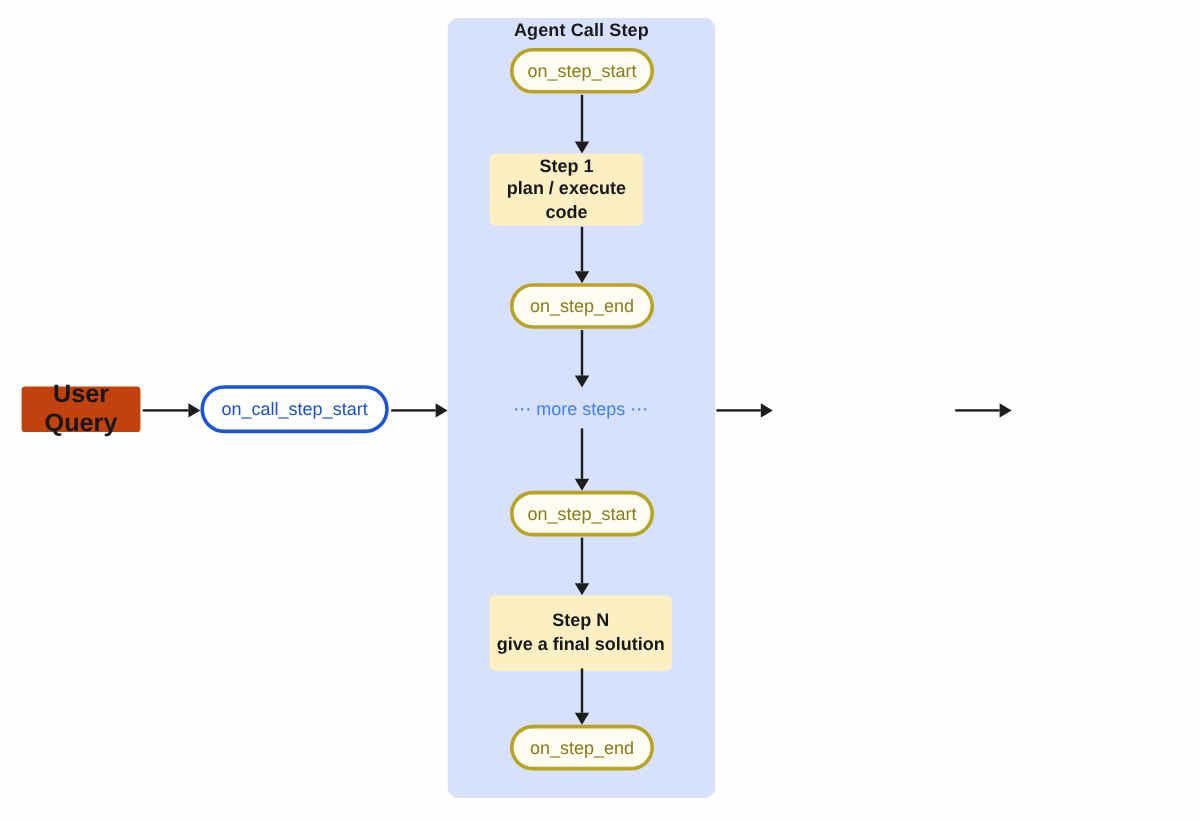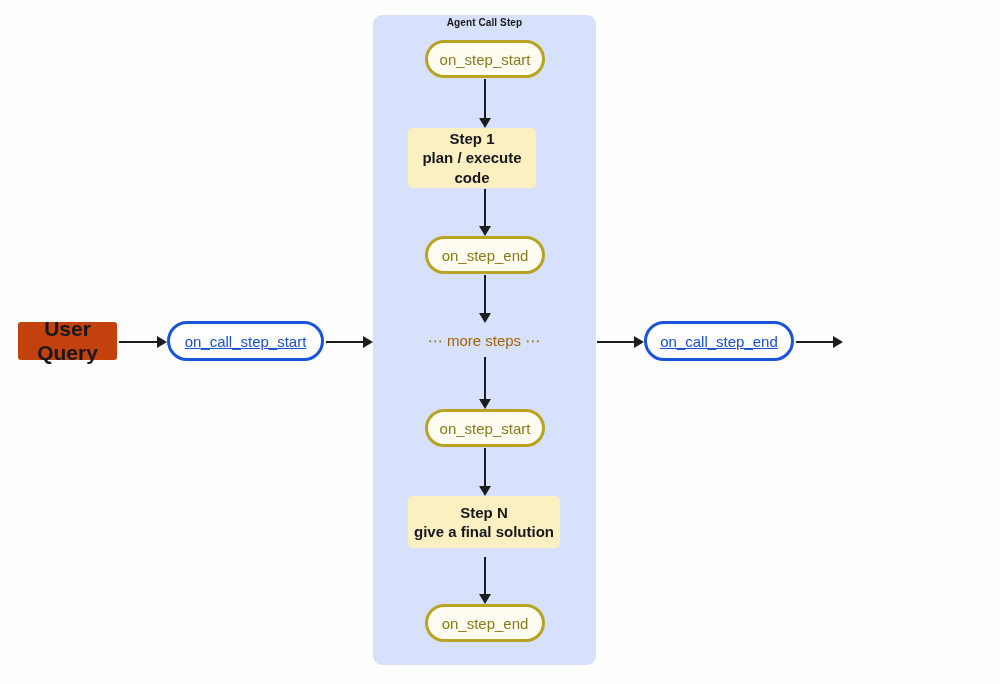--- a/index.html
+++ b/index.html
@@ -14,21 +14,21 @@
   
   .subgraph{
     position:absolute;
     left:373px;top:15px;width:223px;height:650px;
     background:#d8e1fb;
     border-radius:9px;
   }
   .subgraph-title{
     position:absolute;left:373px;top:17px;width:223px;
     text-align:center;
-    font-size:10px;font-weight:bold;color:#1a1a1a;
+    font-size:15px;font-weight:bold;color:#1a1a1a;
     letter-spacing:.1px;
   }
 
   
   .node{
     position:absolute;
     display:flex;align-items:center;justify-content:center;
     box-sizing:border-box;
     text-align:center;
   }
@@ -40,21 +40,20 @@
     font-size:21px;font-weight:bold;color:#16181d;
   }
 
   
   .stadium-blue{
     background:#ffffff;
     border:3px solid #1a54d8;
     border-radius:999px;
     font-size:15px;color:#1a4fd0;
     font-weight:normal;
-    text-decoration:underline;
   }
 
   
   .stadium-gold{
     background:#fffdf2;
     border:3px solid #b8a422;
     border-radius:999px;
     font-size:15px;color:#8a7a18;
   }
 
@@ -64,21 +63,21 @@
     border-radius:5px;
     flex-direction:column;
     color:#16181d;
     line-height:1.28;
   }
   .box-yellow .step-title{font-size:15px;font-weight:bold;}
   .box-yellow .step-sub{font-size:15px;font-weight:bold;}
 
   
   .label-plain{
-    font-size:15px;color:#a16207;
+    font-size:15px;color:#3b82f6;
     background:transparent;
   }
 
   
   .arrow{position:absolute;}
   .arrow .shaft{position:absolute;background:#1d1d1d;}
   .arrow .head{position:absolute;width:0;height:0;}
   .arrow-v .shaft{width:2px;left:0;top:0;}
   .arrow-v .head{
     left:-5px;
@@ -159,42 +158,39 @@
 
   <div class="node stadium-gold" style="left:425px;top:409px;width:120px;height:38px;">
     <span>on_step_start</span>
   </div>
 
   <div class="arrow arrow-v" style="left:484px;top:448px;width:2px;height:48px;">
     <div class="shaft" style="height:38px;"></div>
     <div class="head" style="top:38px;"></div>
   </div>
 
-  <div class="node box-yellow" style="left:408px;top:496px;width:152px;height:52px;">
+  <div class="node box-yellow" style="left:408px;top:496px;width:152px;height:63px;">
     <span class="step-title">Step N</span>
     <span class="step-sub">give a final solution</span>
   </div>
 
   <div class="arrow arrow-v" style="left:484px;top:557px;width:2px;height:47px;">
     <div class="shaft" style="height:37px;"></div>
     <div class="head" style="top:37px;"></div>
   </div>
 
   <div class="node stadium-gold" style="left:425px;top:604px;width:120px;height:38px;">
     <span>on_step_end</span>
   </div>
 
   <div class="arrow arrow-h" style="left:597px;top:341px;width:47px;height:2px;">
     <div class="shaft" style="width:37px;"></div>
     <div class="head" style="left:37px;"></div>
   </div>
 
-  <div class="node stadium-blue" style="left:644px;top:321px;width:150px;height:40px;">
-    <span>on_call_step_end</span>
-  </div>
 
   <div class="arrow arrow-h" style="left:796px;top:341px;width:47px;height:2px;">
     <div class="shaft" style="width:37px;"></div>
     <div class="head" style="left:37px;"></div>
   </div>
 
 
 </div>
 
 </body></html>

